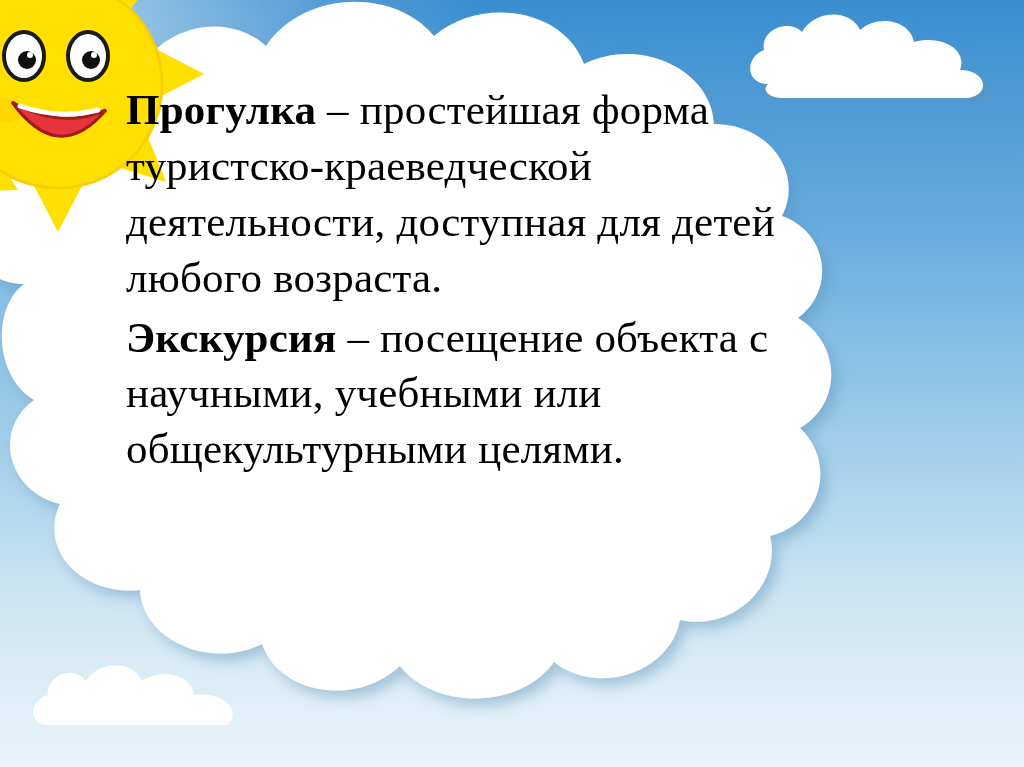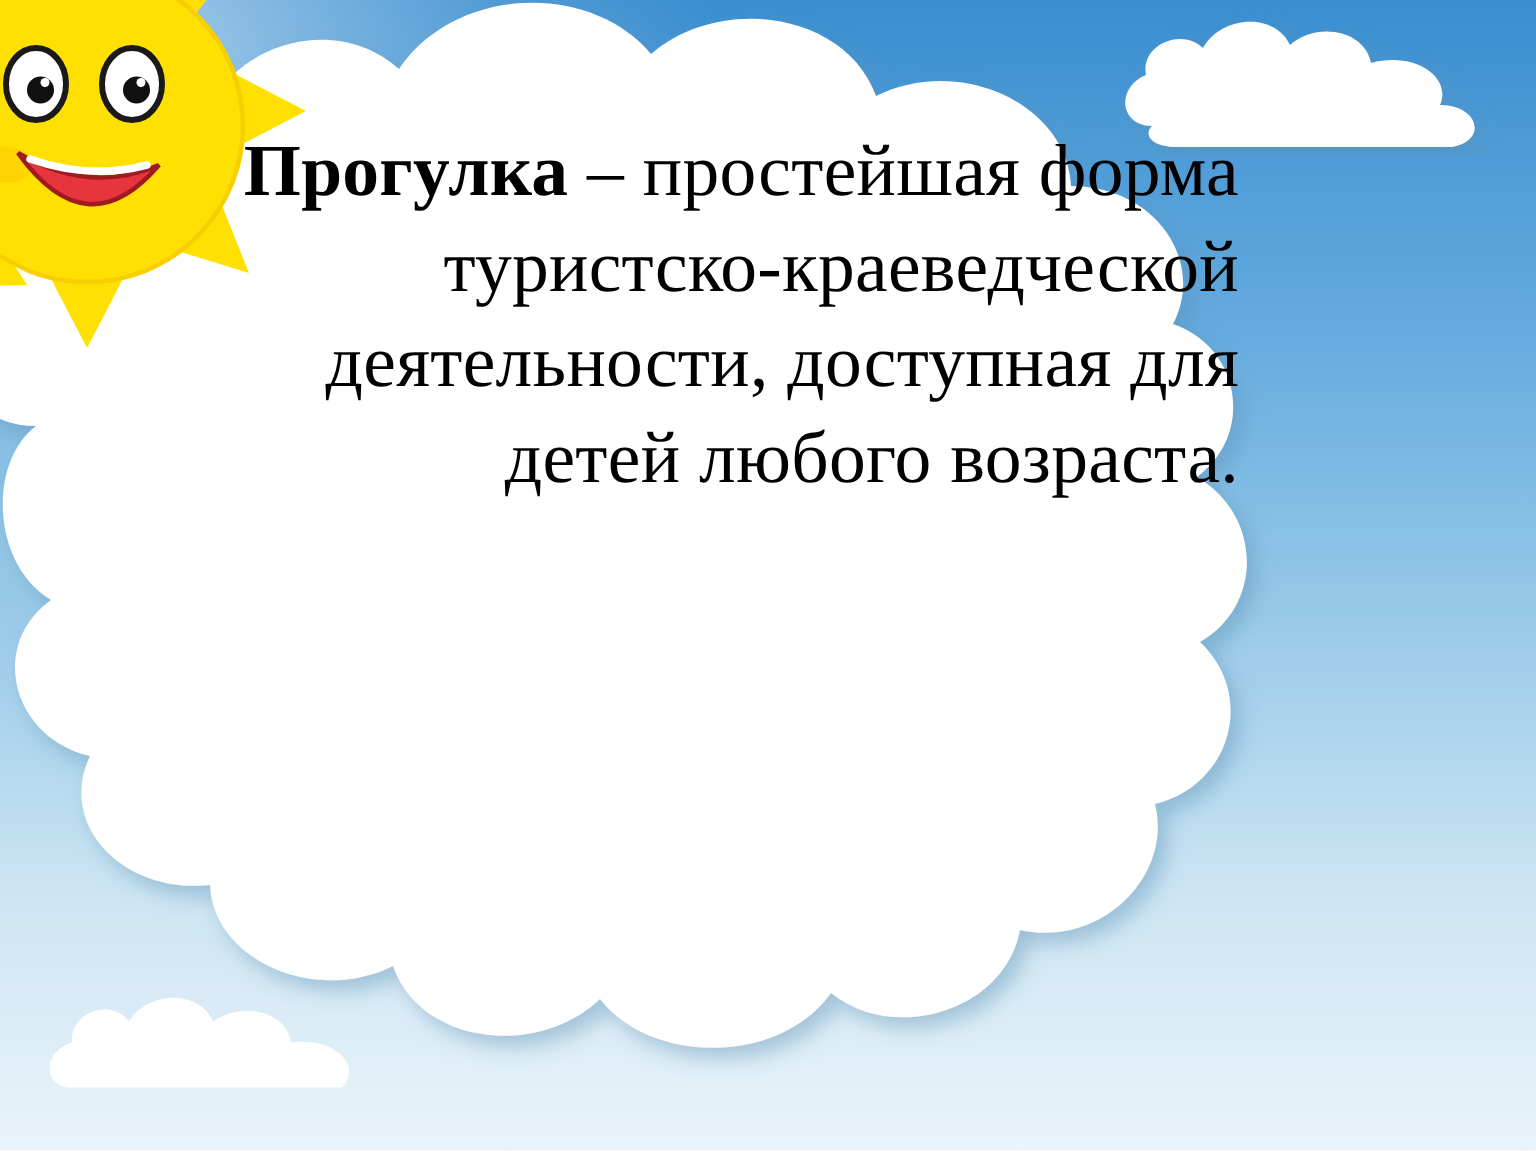--- a/index.html
+++ b/index.html
@@ -66,23 +66,23 @@
     height: 760px;
   }
   .cloud-main svg { display: block; }
 
   
   .text-block {
     position: absolute;
     left: 126px;
     top: 82px;
     width: 700px;
-    text-align: right;
+    text-align: left;
     color: #000000;
-    font-size: 49px;
+    font-size: 43px;
     line-height: 1.30;
     letter-spacing: 0.2px;
   }
   .text-block p {
     margin: 0;
   }
   .text-block .lead {
     font-weight: bold;
   }
   .p2 {
@@ -185,15 +185,16 @@
                  C 72 4, 106 6, 114 26
                  C 134 12, 164 20, 166 40
                  C 196 36, 214 56, 200 70
                  Z"></path>
       </g>
     </svg>
   </div>
 
   <div class="text-block">
     <p><span class="lead">Прогулка</span><span> – простейшая форма туристско-краеведческой деятельности, доступная для детей любого возраста.</span></p>
+    <p class="p2"><span class="lead">Экскурсия</span><span> – посещение объекта с научными, учебными или общекультурными целями.</span></p>
   </div>
 
 </div>
 
 </body></html>

